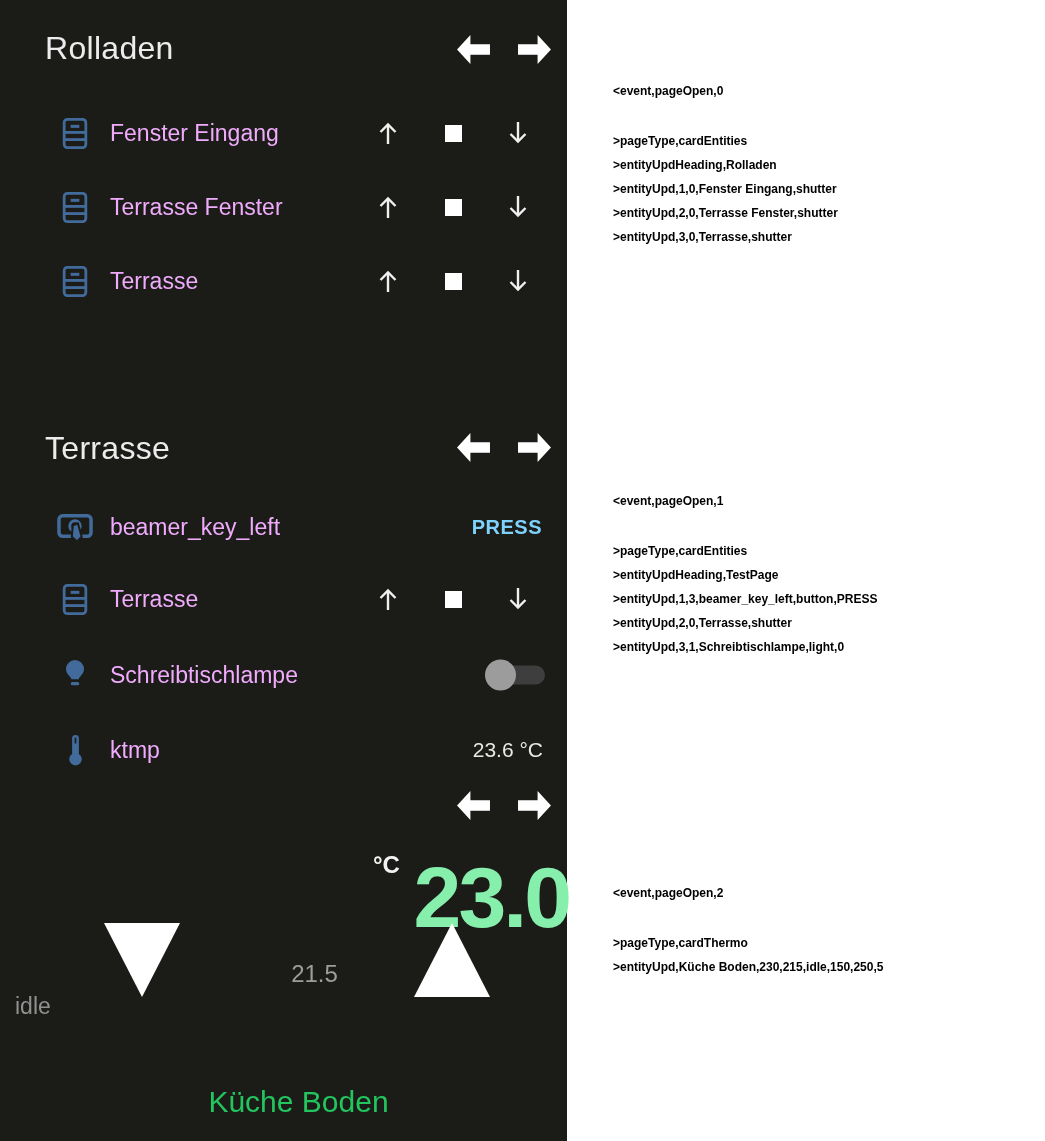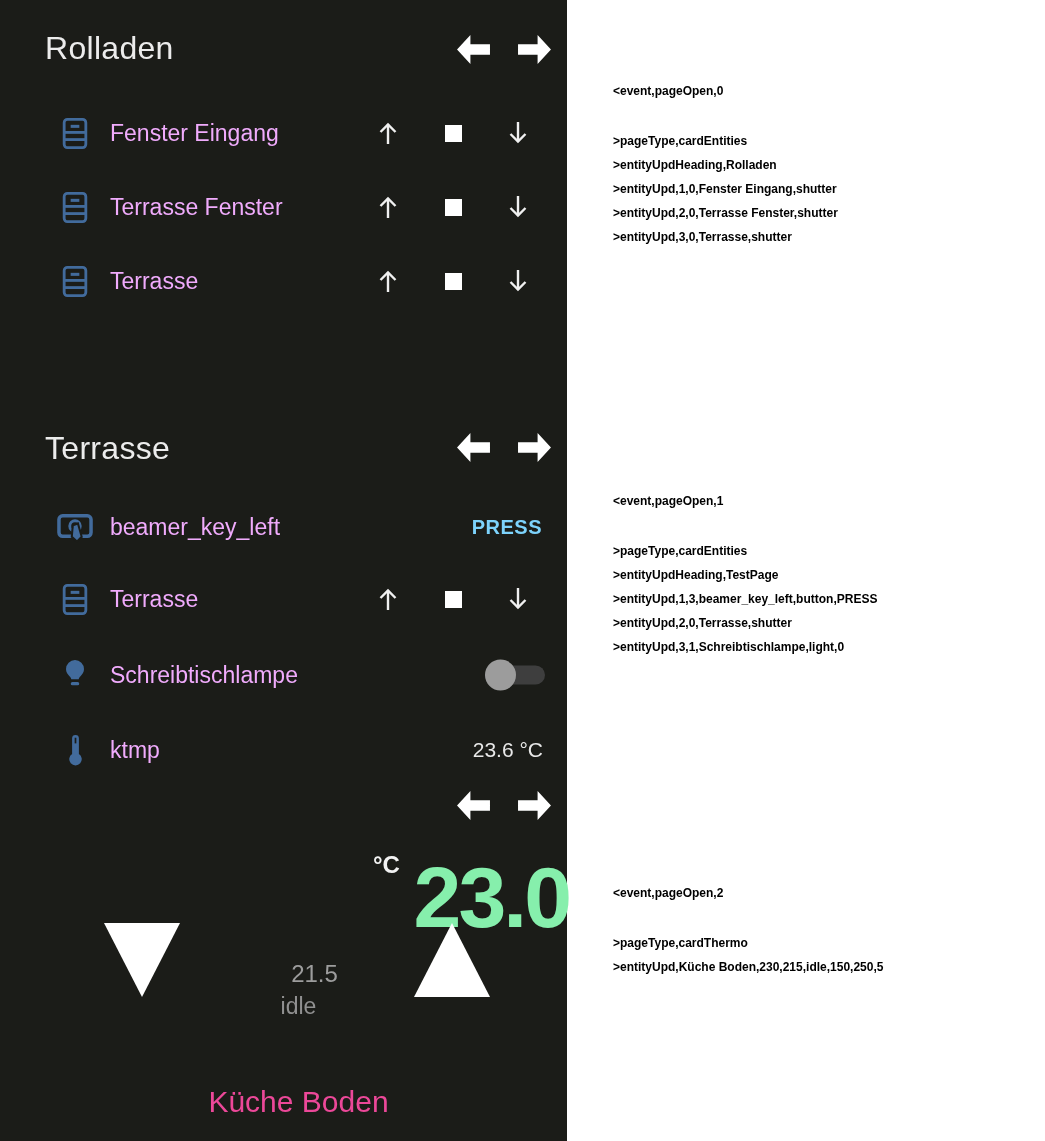--- a/index.html
+++ b/index.html
@@ -66,26 +66,26 @@
   }
   .thermo-unit {
     position:absolute; left:358px; top:76px;
     font-size:24px; font-weight:700; color:#f2f2f2;
   }
   .thermo-setpoint {
     position:absolute; top:185px; left:0; width:503px; text-align:center;
     font-size:24px; color:#9d9d9d;margin-left:48px;
   }
   .thermo-state {
-    position:absolute; top:218px; left:0; width:567px; text-align:center;
+    position:absolute; top:218px; left:0; width:567px; text-align:left;
     font-size:23px; color:#909090;
   }
   .thermo-name {
     position:absolute; top:310px; left:0; width:567px; text-align:center;
-    font-size:30px; line-height:34px; color:#ec4899;
+    font-size:30px; line-height:34px; color:#22c55e;
   }
   .tri-btn { position:absolute; background:none; border:none; padding:0;
              cursor:pointer; line-height:0; }
   .tri-down { left:88px;  top:147px; }
   .tri-up   { left:398px; top:147px; }
   
   .log {
     position:absolute; left:613px; width:430px;
     font-size:12px; line-height:24px; font-weight:bold; color:#000000;
     white-space:nowrap;

